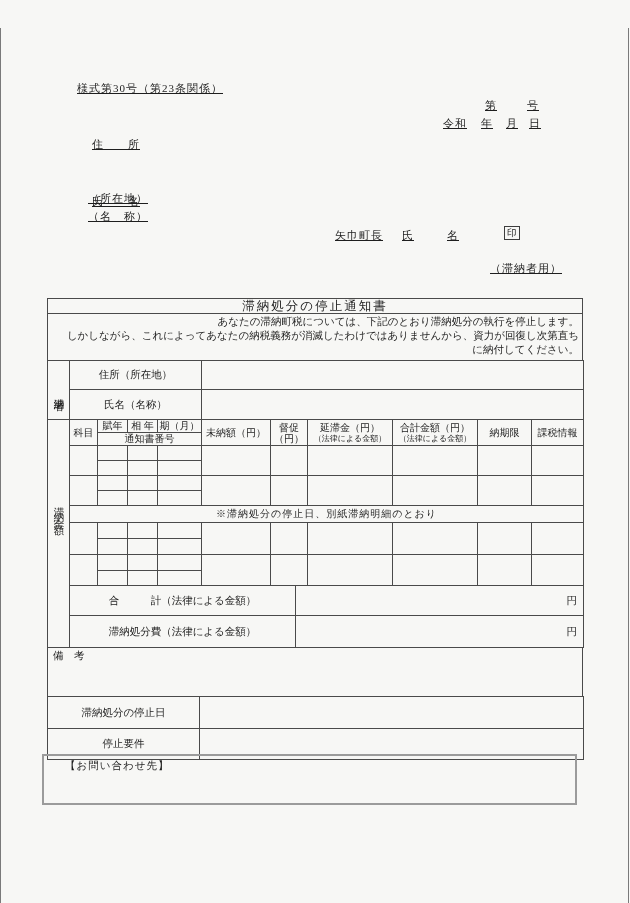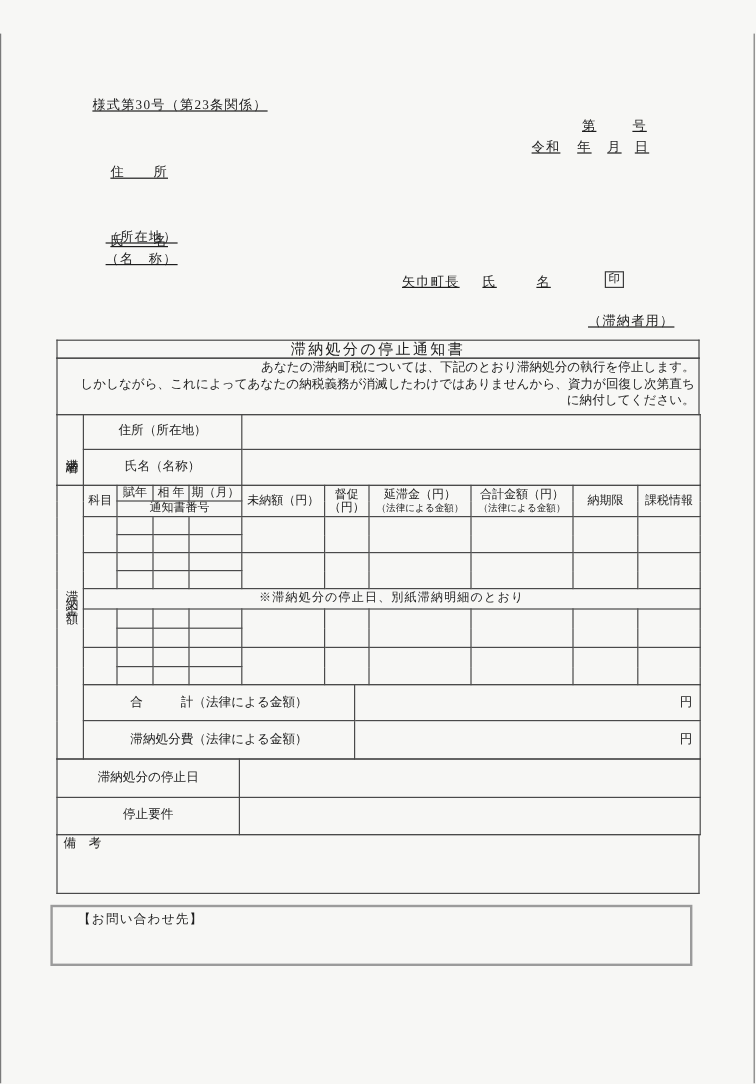--- a/index.html
+++ b/index.html
@@ -9,21 +9,21 @@
   .edge-l { left:0; }
   .edge-r { left:628px; }
 
   
   .hdr span.tok { position:absolute; font-size:11px; line-height:12px; white-space:nowrap; letter-spacing:1px;text-decoration:underline; }
   .seal-box { position:absolute; left:504px; top:226px; border:1px solid #3d3d3d; font-size:9.5px; line-height:12px; padding:0 2px; }
 
   
   .formwrap { position:absolute; left:47px; top:283px; width:537px; }
   table.ft { border-collapse:collapse; table-layout:fixed; width:536px; margin-top:-1px; }
-  table.ft:first-child { margin-top:0;padding-left:19px; }
+  table.ft:first-child { margin-top:15px;padding-left:19px; }
   .ft td { border:1px solid #4a4a4a; padding:0; font-size:10px; line-height:12px; color:#1e1e1e; text-align:center; vertical-align:middle; overflow:hidden; }
   td.title-cell { height:14px; font-size:12.5px; letter-spacing:2px; }
   td.intro-cell { height:44px; text-align:left; vertical-align:top; padding:1px 3px; }
   .intro-cell div { font-size:10.5px; line-height:14px;text-align:right; }
   tr.h12 td { height:12px; }
   tr.h14 td { height:14px; }
   tr.h15 td { height:15px; }
   tr.h16 td { height:16px; }
   tr.h28 td { height:28px; }
   tr.h29 td { height:29px; }
@@ -242,41 +242,41 @@
         <td class="money"><span></span><span>円</span></td>
       </tr>
       <tr class="h31">
         <td class="lbl105">滞納処分費（法律による金額）</td>
         <td class="money"><span></span><span>円</span></td>
       </tr>
     </tbody>
       </table>
 
     <table class="ft">
+      <tbody>
+          <tr>
+            <td class="remarks-cell"><span>備　考</span></td>
+          </tr>
+    </tbody>
+      </table>
+
+    <table class="ft">
       <colgroup>
           <col style="width:152px">
           <col style="width:384px">
         </colgroup>
       <tbody>
           <tr class="h31">
         <td class="lbl105">滞納処分の停止日</td>
         <td></td>
       </tr>
       <tr class="h30">
         <td class="lbl105">停止要件</td>
         <td></td>
       </tr>
-    </tbody>
-      </table>
-
-    <table class="ft">
-      <tbody>
-          <tr>
-            <td class="remarks-cell"><span>備　考</span></td>
-          </tr>
     </tbody>
       </table>
 
   </div>
 
   <div class="contact">
     <div class="contact-h">【お問い合わせ先】</div>
     <div></div>
   </div>
 </div>

